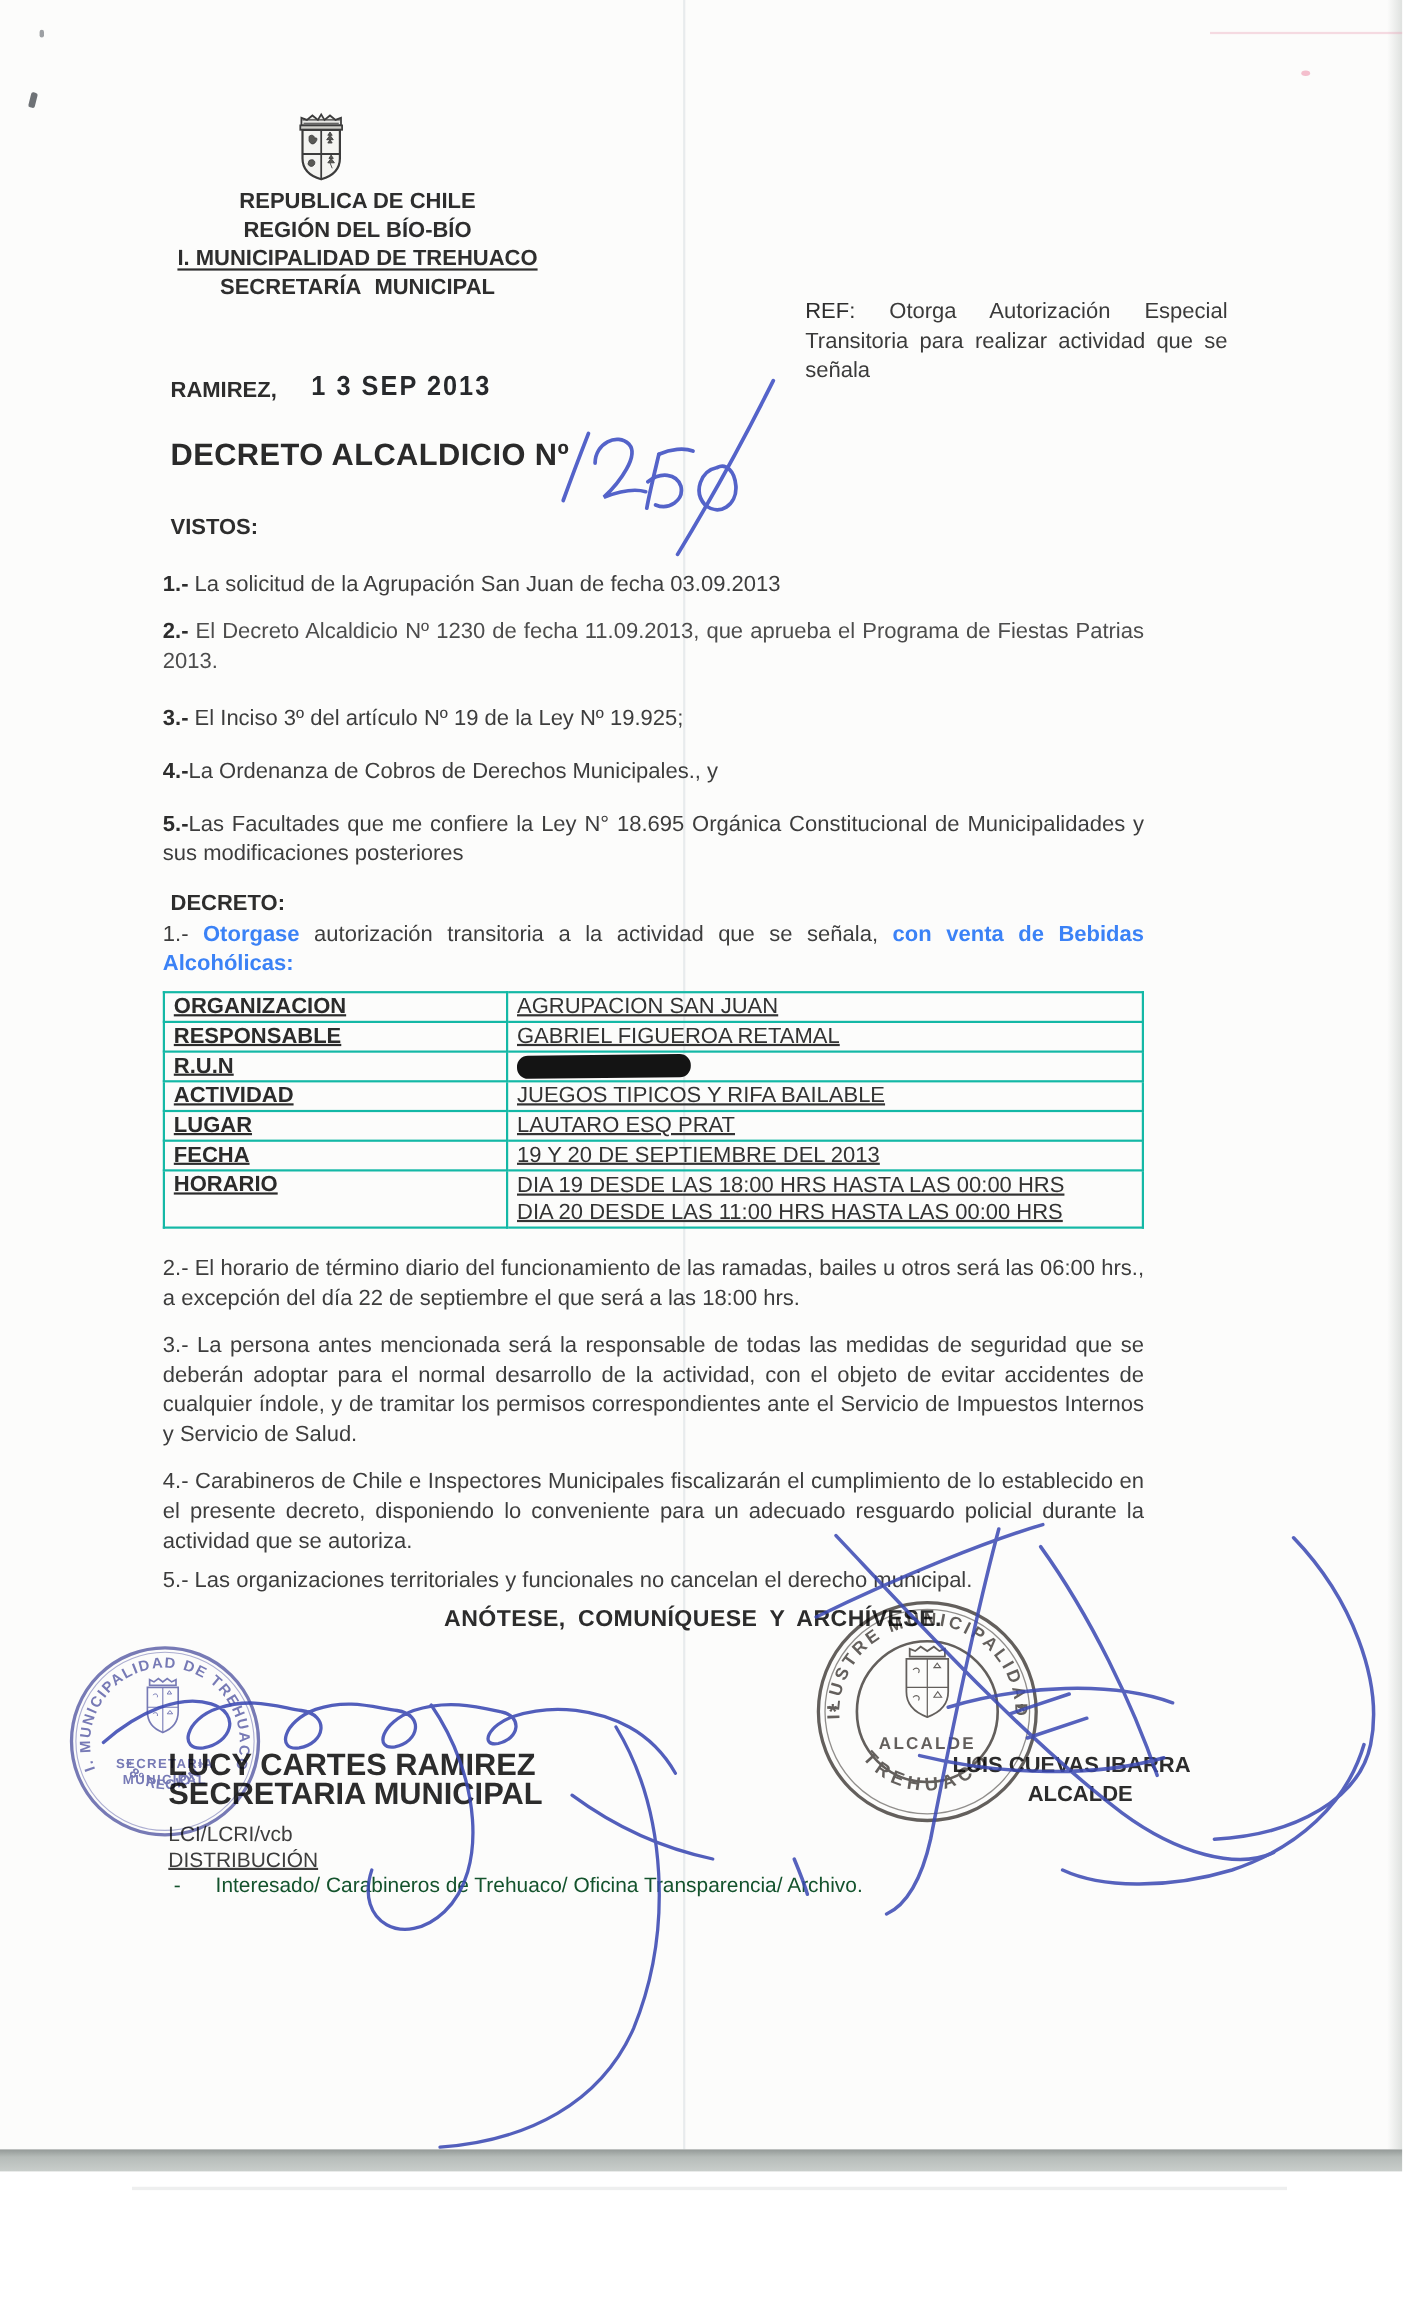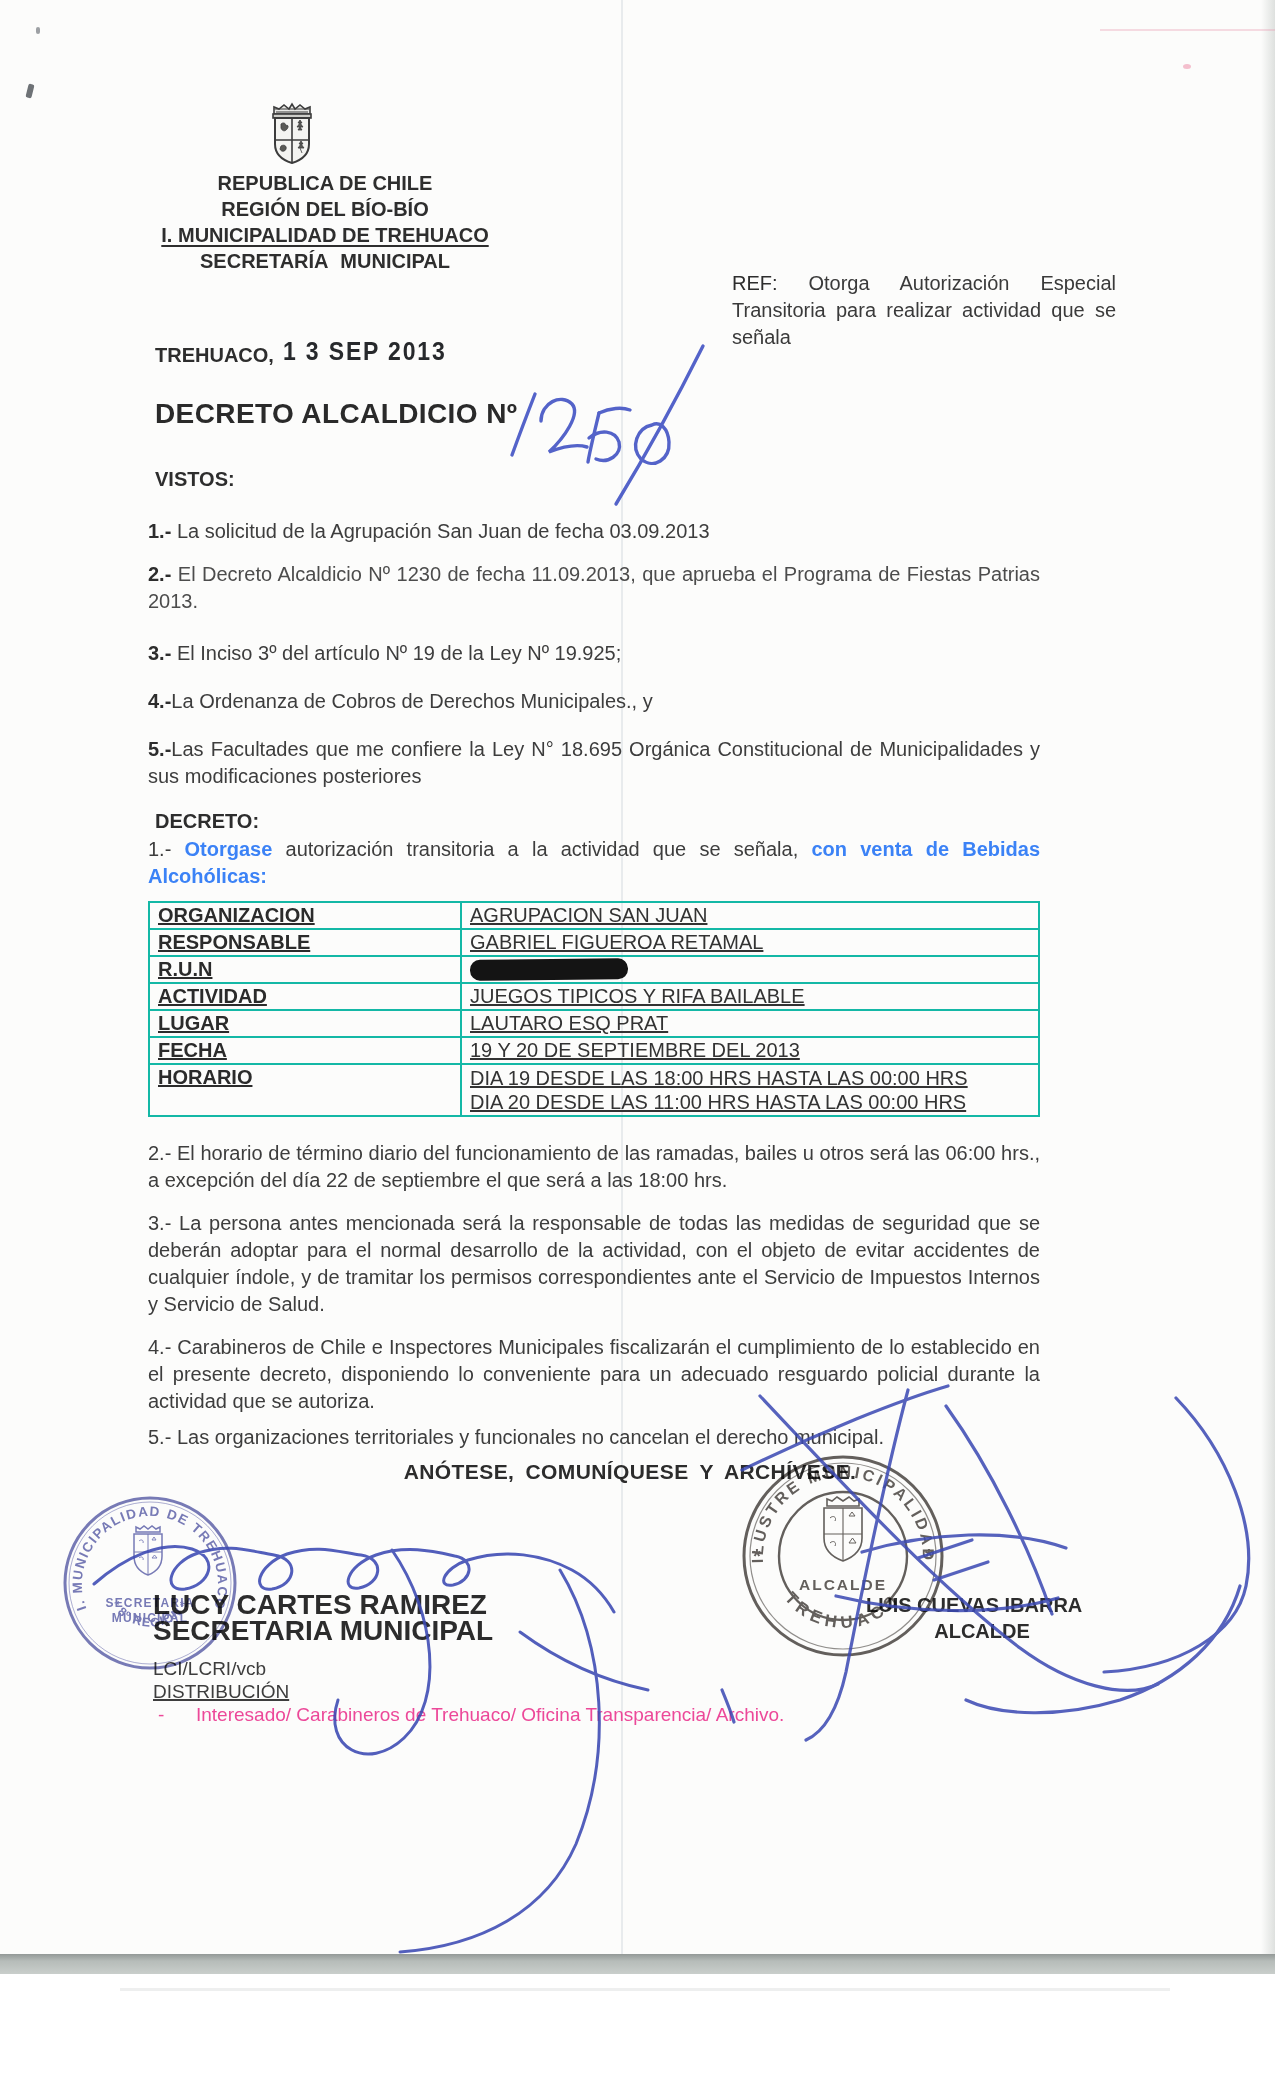--- a/index.html
+++ b/index.html
@@ -56,21 +56,21 @@
 
   .closing{left:160px;top:1460px;width:940px;text-align:center;font-size:21px;font-weight:bold;
         letter-spacing:.4px;word-spacing:5px;color:#2c2c2c;}
 
   .sig-left{left:153px;top:1592px;font-size:28px;font-weight:bold;line-height:26px;color:#2c2c2c;}
   .sig-right-name{left:866px;top:1594px;font-size:20px;font-weight:bold;color:#2c2c2c;}
   .sig-right-title{left:866px;top:1620px;width:232px;text-align:center;font-size:20px;font-weight:bold;color:#2c2c2c;}
 
   .footer-initials{left:153px;top:1658px;font-size:19px;color:#3d3d3d;}
   .footer-dist{left:153px;top:1681px;font-size:19px;color:#3d3d3d;text-decoration:underline;text-decoration-thickness:1.5px;}
-  .footer-line{left:158px;top:1704px;font-size:19px;color:#ec4899;}
+  .footer-line{left:158px;top:1704px;font-size:19px;color:#14532d;}
   .footer-line .dash{display:inline-block;width:38px;}
 
   .overlay{position:absolute;left:0;top:0;width:1275px;height:2100px;pointer-events:none;}
   .overlay text{font-family:"Liberation Sans",sans-serif;}
 </style>
 </head>
 <body>
 
 <div class="scan">
   <div class="paper"></div>
@@ -97,21 +97,21 @@
 
   <div class="blk header-block">
     <div>REPUBLICA DE CHILE</div>
     <div>REGIÓN DEL BÍO-BÍO</div>
     <div class="u">I. MUNICIPALIDAD DE TREHUACO</div>
     <div class="sp">SECRETARÍA MUNICIPAL</div>
   </div>
 
   <div class="blk ref-block"><span class="b">REF:</span><span> Otorga Autorización Especial Transitoria para realizar actividad que se señala</span></div>
 
-  <div class="blk dateline-place">TREHUACO,</div>
+  <div class="blk dateline-place">RAMIREZ,</div>
   <div class="blk date-stamp">1 3 SEP 2013</div>
 
   <div class="blk decree-title">DECRETO ALCALDICIO Nº</div>
 
   <div class="blk h-bold vistos-heading">VISTOS:</div>
   <div class="para it1"><span class="num">1.-</span><span> La solicitud de la Agrupación San Juan de fecha 03.09.2013</span></div>
   <div class="para it2"><span class="num">2.-</span><span> El Decreto Alcaldicio Nº 1230 de fecha 11.09.2013, que aprueba el Programa de Fiestas Patrias 2013.</span></div>
   <div class="para it3"><span class="num">3.-</span><span> El Inciso 3º del artículo Nº 19 de la Ley Nº 19.925;</span></div>
   <div class="para it4"><span class="num">4.-</span><span>La Ordenanza de Cobros de Derechos Municipales., y</span></div>
   <div class="para it5"><span class="num">5.-</span><span>Las Facultades que me confiere la Ley N° 18.695 Orgánica Constitucional de Municipalidades y sus modificaciones posteriores</span></div>

